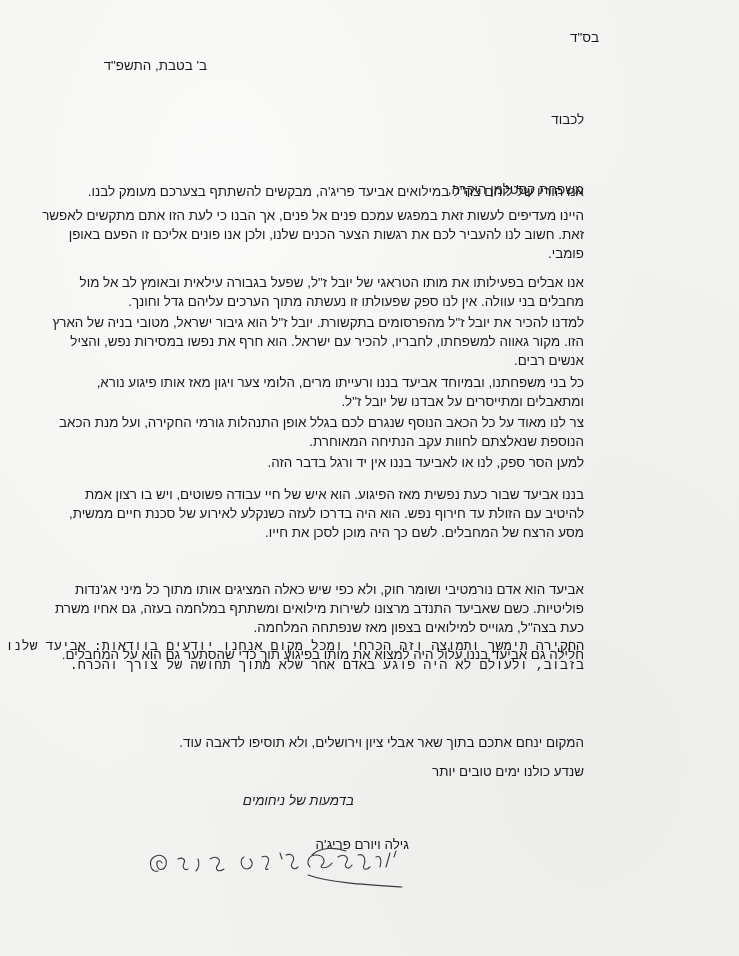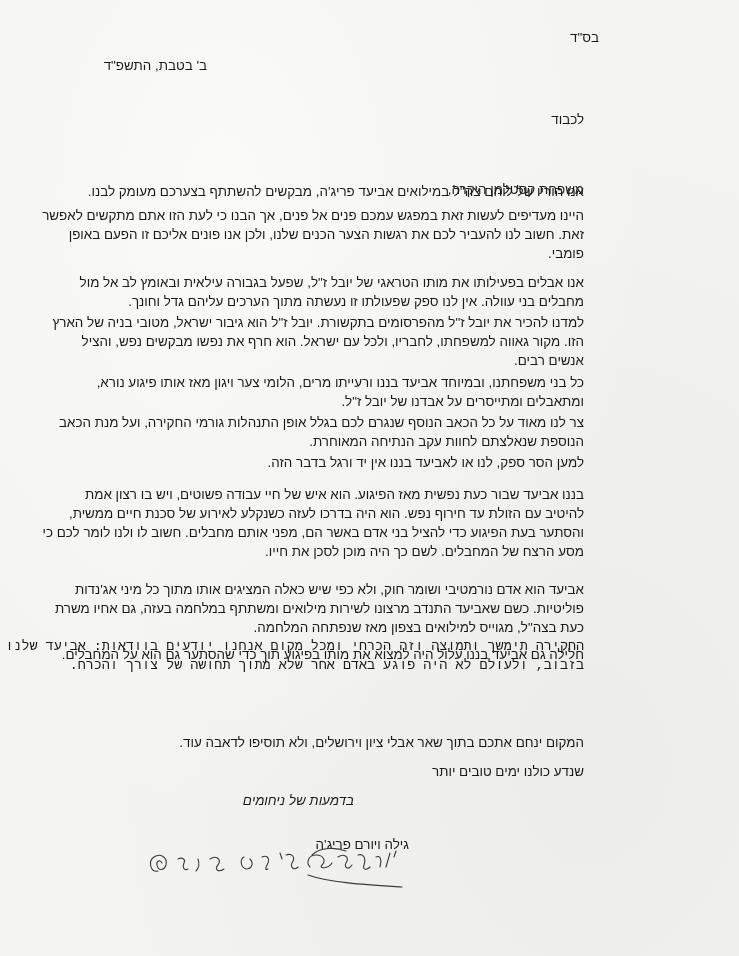--- a/index.html
+++ b/index.html
@@ -73,42 +73,41 @@
     <span class="line">פומבי.</span>
   </div>
 
   <div class="para" style="top:273px;">
     <span class="line">אנו אבלים בפעילותו את מותו הטראגי של יובל  ז"ל, שפעל בגבורה עילאית ובאומץ לב אל מול</span>
     <span class="line">מחבלים בני עוולה.  אין לנו ספק שפעולתו זו נעשתה מתוך הערכים עליהם גדל וחונך.</span>
   </div>
 
   <div class="para" style="top:313px;">
     <span class="line">למדנו להכיר את יובל ז"ל מהפרסומים בתקשורת.  יובל ז"ל הוא גיבור ישראל, מטובי בניה של הארץ</span>
-    <span class="line">הזו.  מקור גאווה למשפחתו, לחבריו, ולכל עם ישראל.  הוא חרף את נפשו מבקשים נפש, והציל</span>
+    <span class="line">הזו.  מקור גאווה למשפחתו, לחבריו, להכיר עם ישראל.  הוא חרף את נפשו במסירות נפש, והציל</span>
     <span class="line">אנשים רבים.</span>
   </div>
 
   <div class="para" style="top:373px;">
     <span class="line">כל בני משפחתנו, ובמיוחד אביעד בננו ורעייתו מרים, הלומי צער ויגון מאז אותו פיגוע נורא,</span>
     <span class="line">ומתאבלים ומתייסרים על אבדנו של יובל ז"ל.</span>
   </div>
 
   <div class="para" style="top:413px;">
     <span class="line">צר לנו מאוד על כל הכאב הנוסף שנגרם לכם בגלל אופן התנהלות גורמי החקירה, ועל מנת הכאב</span>
     <span class="line">הנוספת שנאלצתם לחוות עקב הנתיחה המאוחרת.</span>
   </div>
 
   <div class="para" style="top:453px;">
     <span class="line">למען הסר ספק, לנו או לאביעד בננו אין יד ורגל בדבר הזה.</span>
   </div>
 
   <div class="para" style="top:485px;">
     <span class="line">בננו אביעד שבור כעת נפשית מאז הפיגוע.  הוא איש של חיי עבודה פשוטים, ויש בו רצון אמת</span>
     <span class="line">להיטיב עם הזולת עד חירוף נפש.  הוא היה בדרכו לעזה כשנקלע לאירוע של סכנת חיים ממשית,</span>
-    <span class="line">והסתער בעת הפיגוע כדי להציל בני אדם באשר הם, מפני אותם מחבלים.  חשוב לו ולנו לומר לכם כי</span>
     <span class="line">מסע הרצח של המחבלים.  לשם כך היה מוכן לסכן את חייו.</span>
   </div>
 
   <div class="para" style="top:580px;">
     <span class="line">אביעד הוא אדם נורמטיבי ושומר חוק, ולא  כפי שיש כאלה המציגים אותו מתוך כל מיני אג'נדות</span>
     <span class="line">פוליטיות.  כשם שאביעד התנדב מרצונו לשירות מילואים ומשתתף במלחמה בעזה, גם  אחיו משרת</span>
     <span class="line">כעת בצה"ל, מגוייס למילואים בצפון מאז שנפתחה המלחמה.</span>
   </div>
 
   <div class="para" style="top:637px;font-family:Liberation Mono, monospace;">

